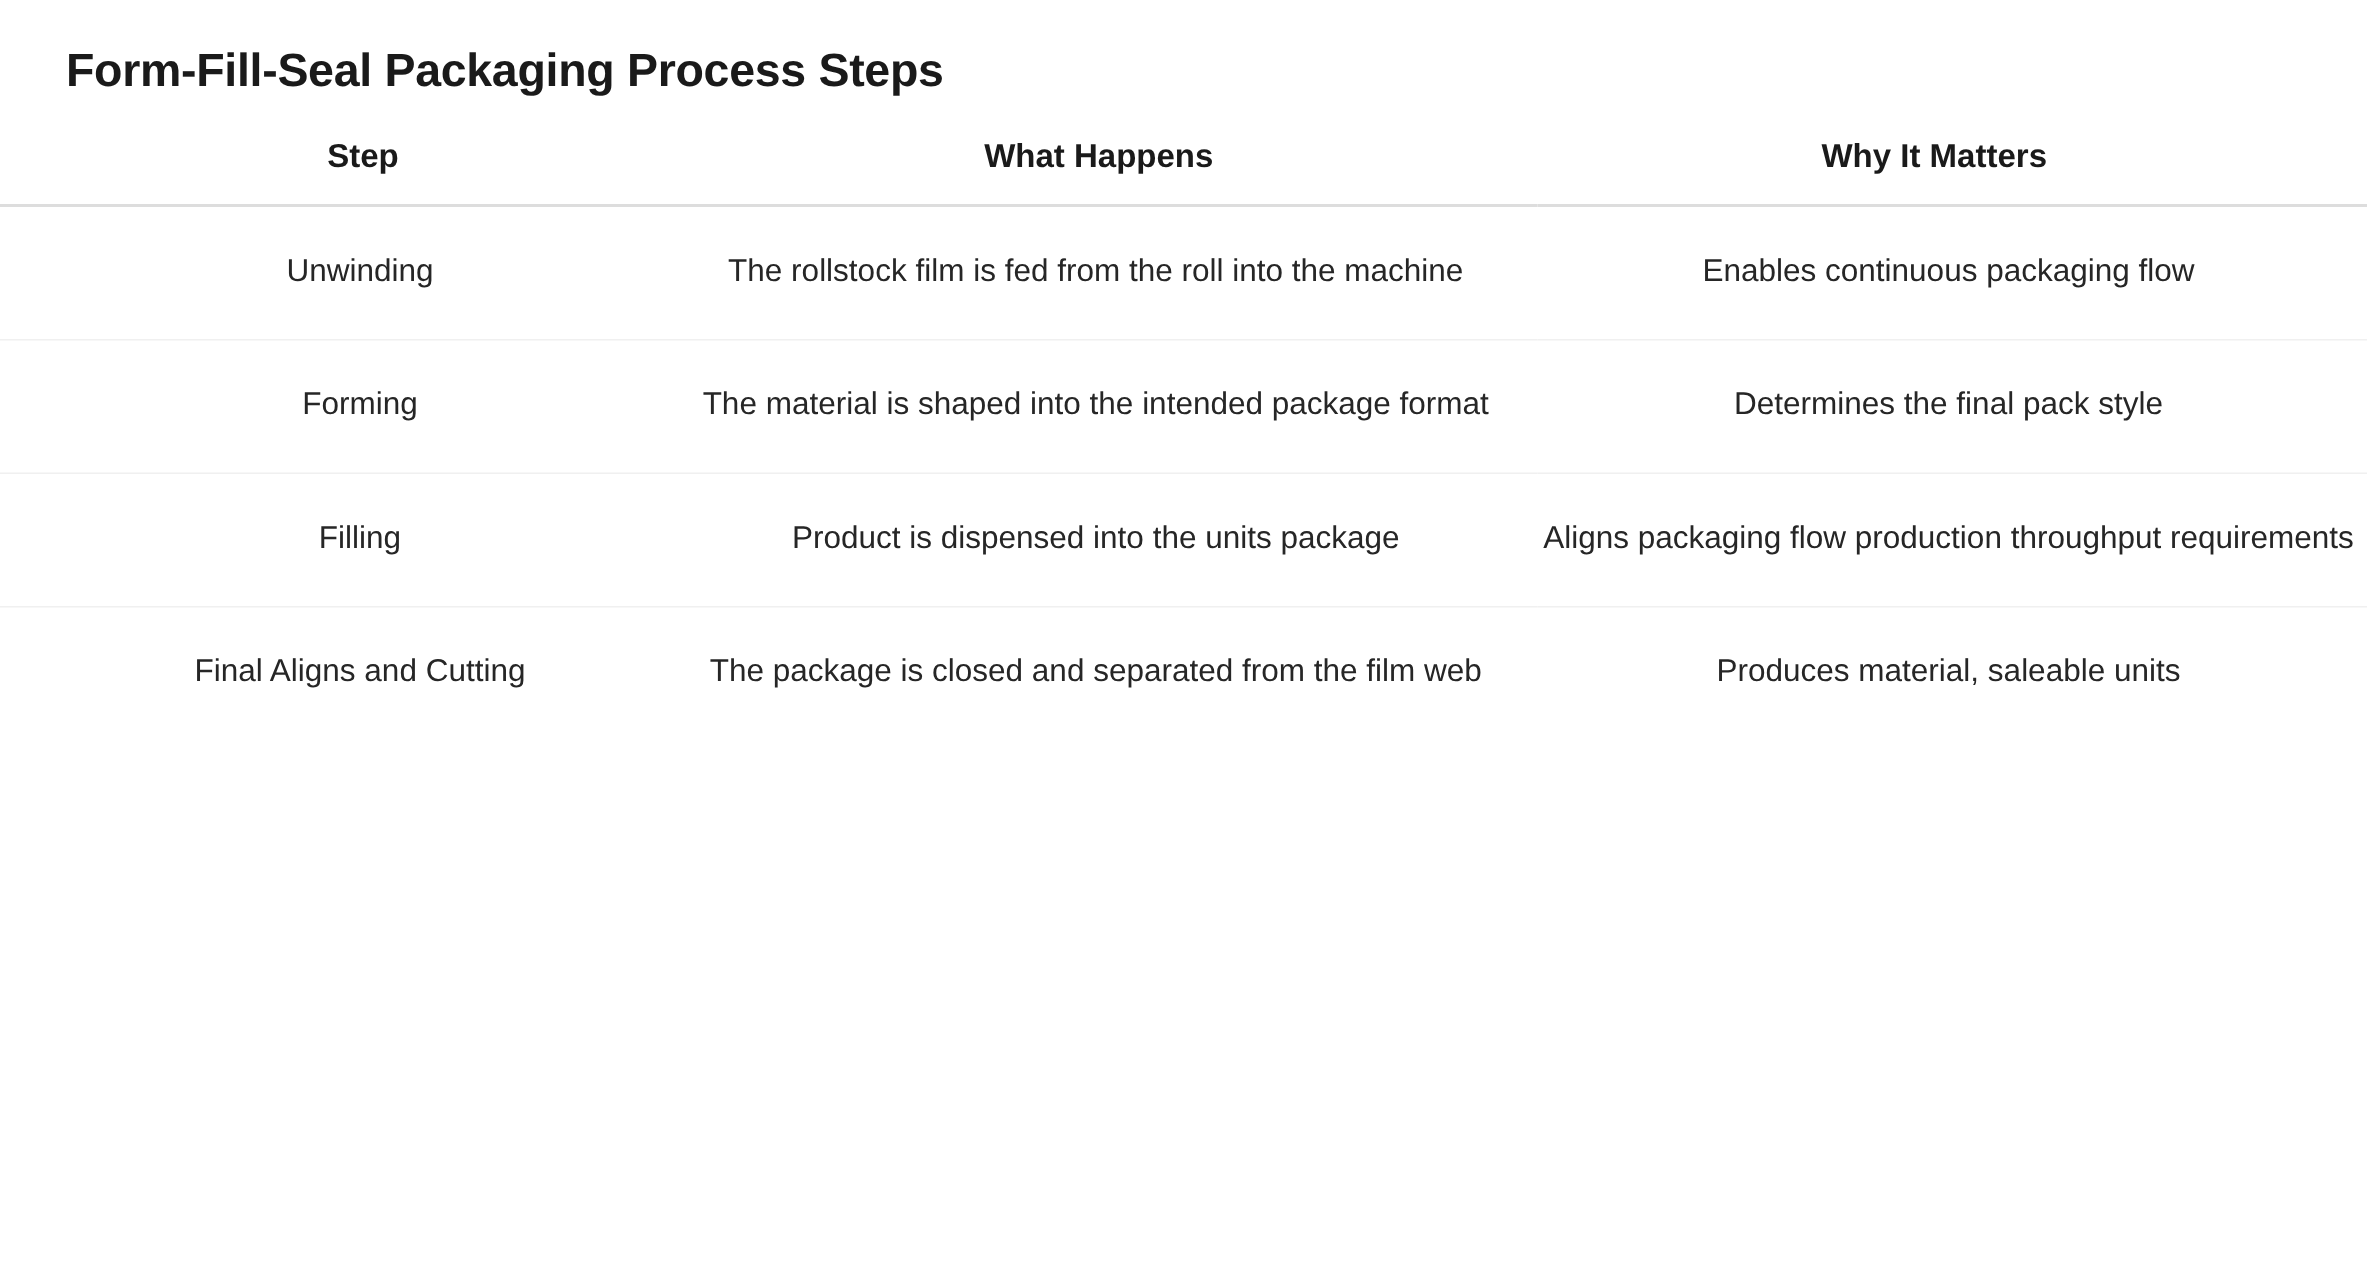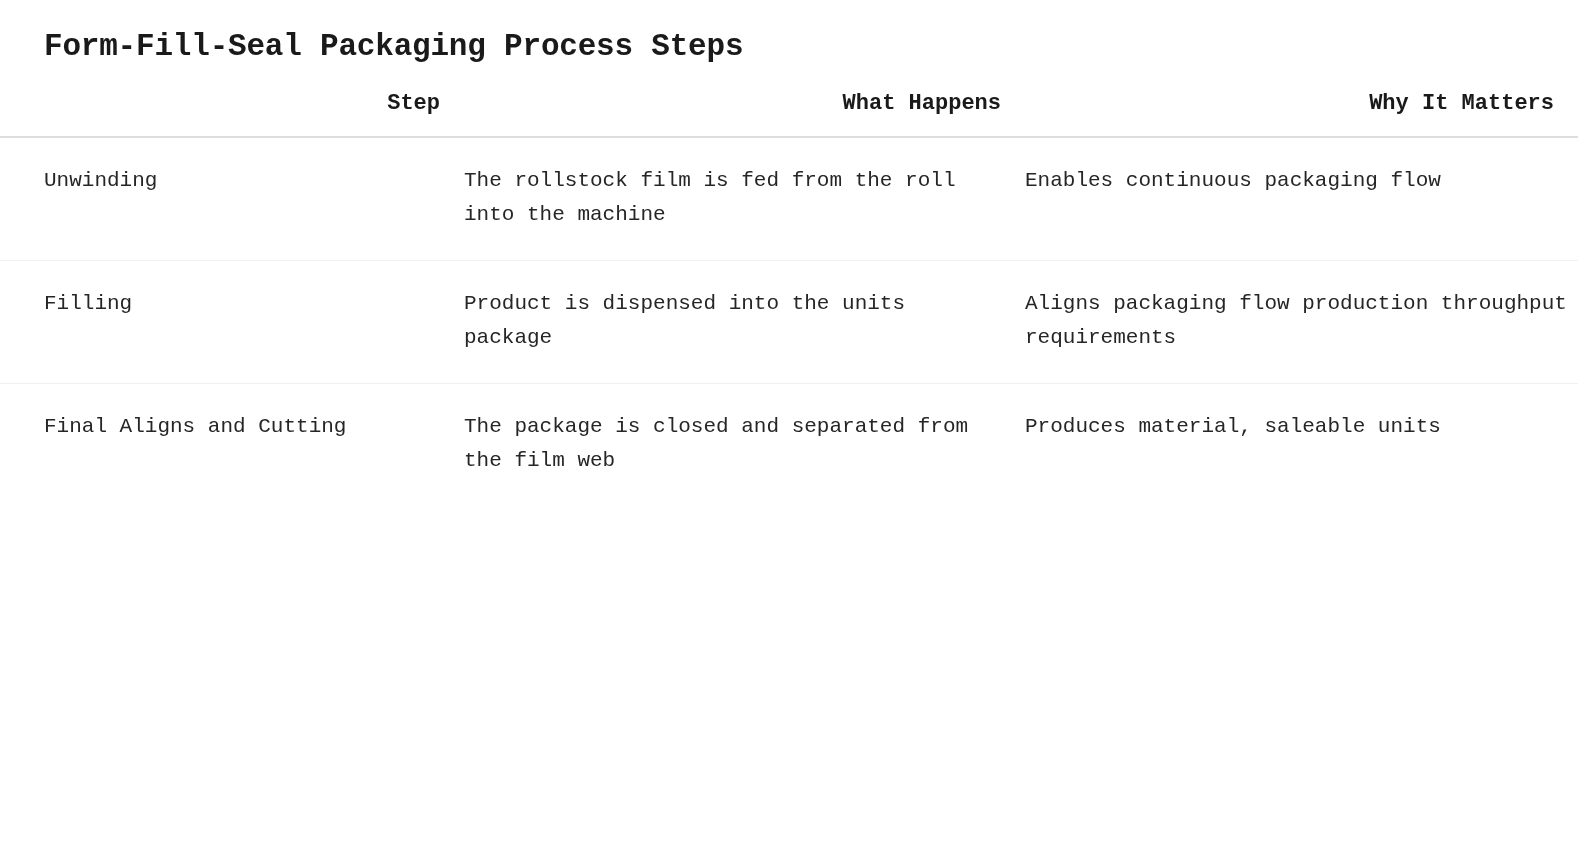--- a/index.html
+++ b/index.html
@@ -14,21 +14,20 @@
     font-family: "Liberation Sans", sans-serif;
     -webkit-font-smoothing: antialiased;
   }
 
   .page {
     position: relative;
     width: 1578px;
     height: 636px;
     box-sizing: border-box;
     padding: 0 0 0 0;
-    font-family: Liberation Mono, monospace;
   }
 
   .title {
     margin: 0;
     padding: 28px 0 0 44px;
     font-size: 31px;
     font-weight: 700;
     letter-spacing: -0.2px;
     color: #1a1a1a;
     line-height: 1.25;
@@ -39,39 +38,39 @@
     width: 1578px;
     border-collapse: collapse;
     table-layout: fixed;
   }
 
   .table col.c1 { width: 464px; }
   .table col.c2 { width: 561px; }
   .table col.c3 { width: 553px; }
 
   .table thead th {
-    text-align: right;
+    text-align: center;
     font-size: 22px;
     font-weight: 700;
     color: #1a1a1a;
     padding: 0 24px 18px 16px;
     vertical-align: top;
     line-height: 1.3;
   }
 
   .table thead th.col-1 { padding-left: 44px; }
   .table thead th.col-2 { padding-left: 0px; margin-top: 32px; }
   .table thead th.col-3 { padding-left: 0px; }
 
   .table thead tr {
     border-bottom: 2px solid #dddddd;
   }
 
   .table tbody td {
-    text-align: left;
+    text-align: center;
     font-size: 21px;
     font-weight: 400;
     color: #262626;
     line-height: 1.62;
     padding: 26px 28px 28px 0;
     vertical-align: top;
   }
 
   .table tbody td.col-1 { padding-left: 44px; }
   .table tbody td.col-2 { padding-left: 0px; }
@@ -105,20 +104,25 @@
         <th class="col-3">Why It Matters</th>
       </tr>
     </thead>
     <tbody>
       <tr>
         <td class="col-1">Unwinding</td>
         <td class="col-2">The rollstock film is fed from the roll into the machine</td>
         <td class="col-3">Enables continuous packaging flow</td>
       </tr>
       <tr>
+        <td class="col-1">Forming</td>
+        <td class="col-2">The material is shaped into the intended package format</td>
+        <td class="col-3">Determines the final pack style</td>
+      </tr>
+      <tr>
         <td class="col-1">Filling</td>
         <td class="col-2">Product is dispensed into the units package</td>
         <td class="col-3">Aligns packaging flow production throughput requirements</td>
       </tr>
       <tr>
         <td class="col-1">Final Aligns and Cutting</td>
         <td class="col-2">The package is closed and separated from the film web</td>
         <td class="col-3">Produces material, saleable units</td>
       </tr>
     </tbody>

